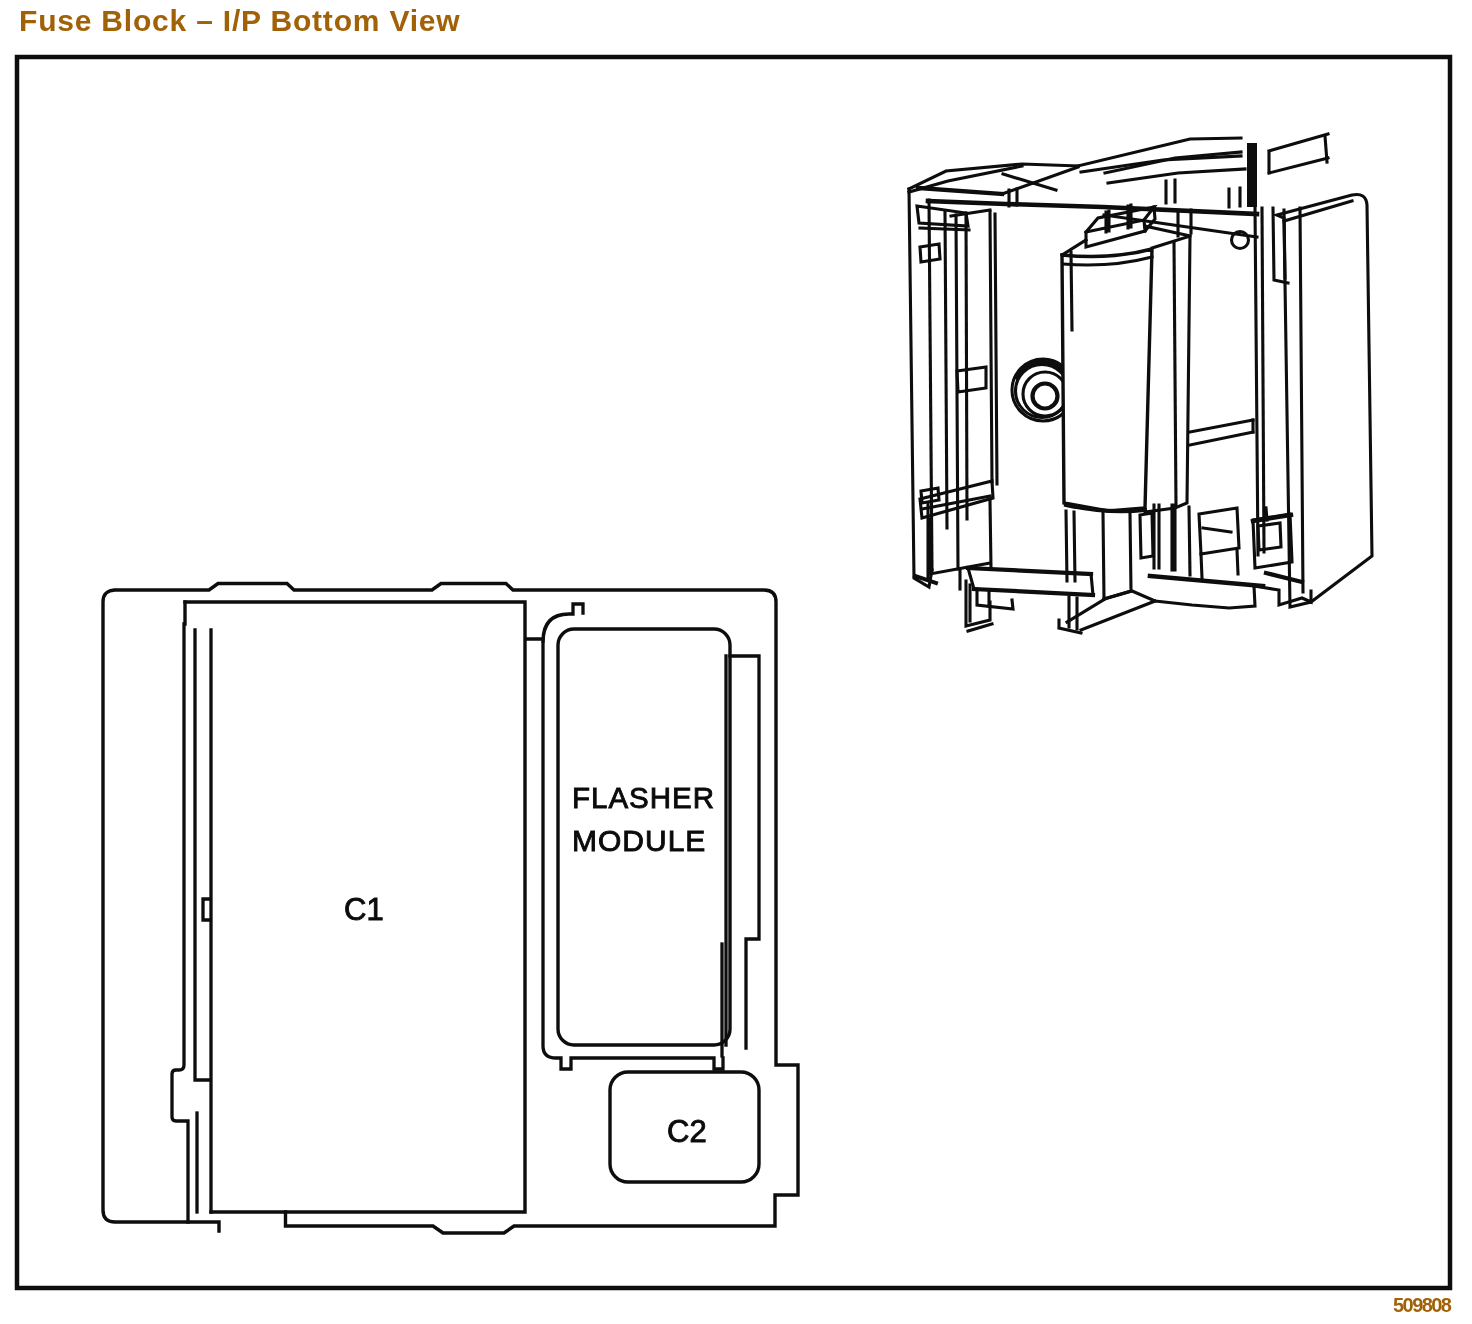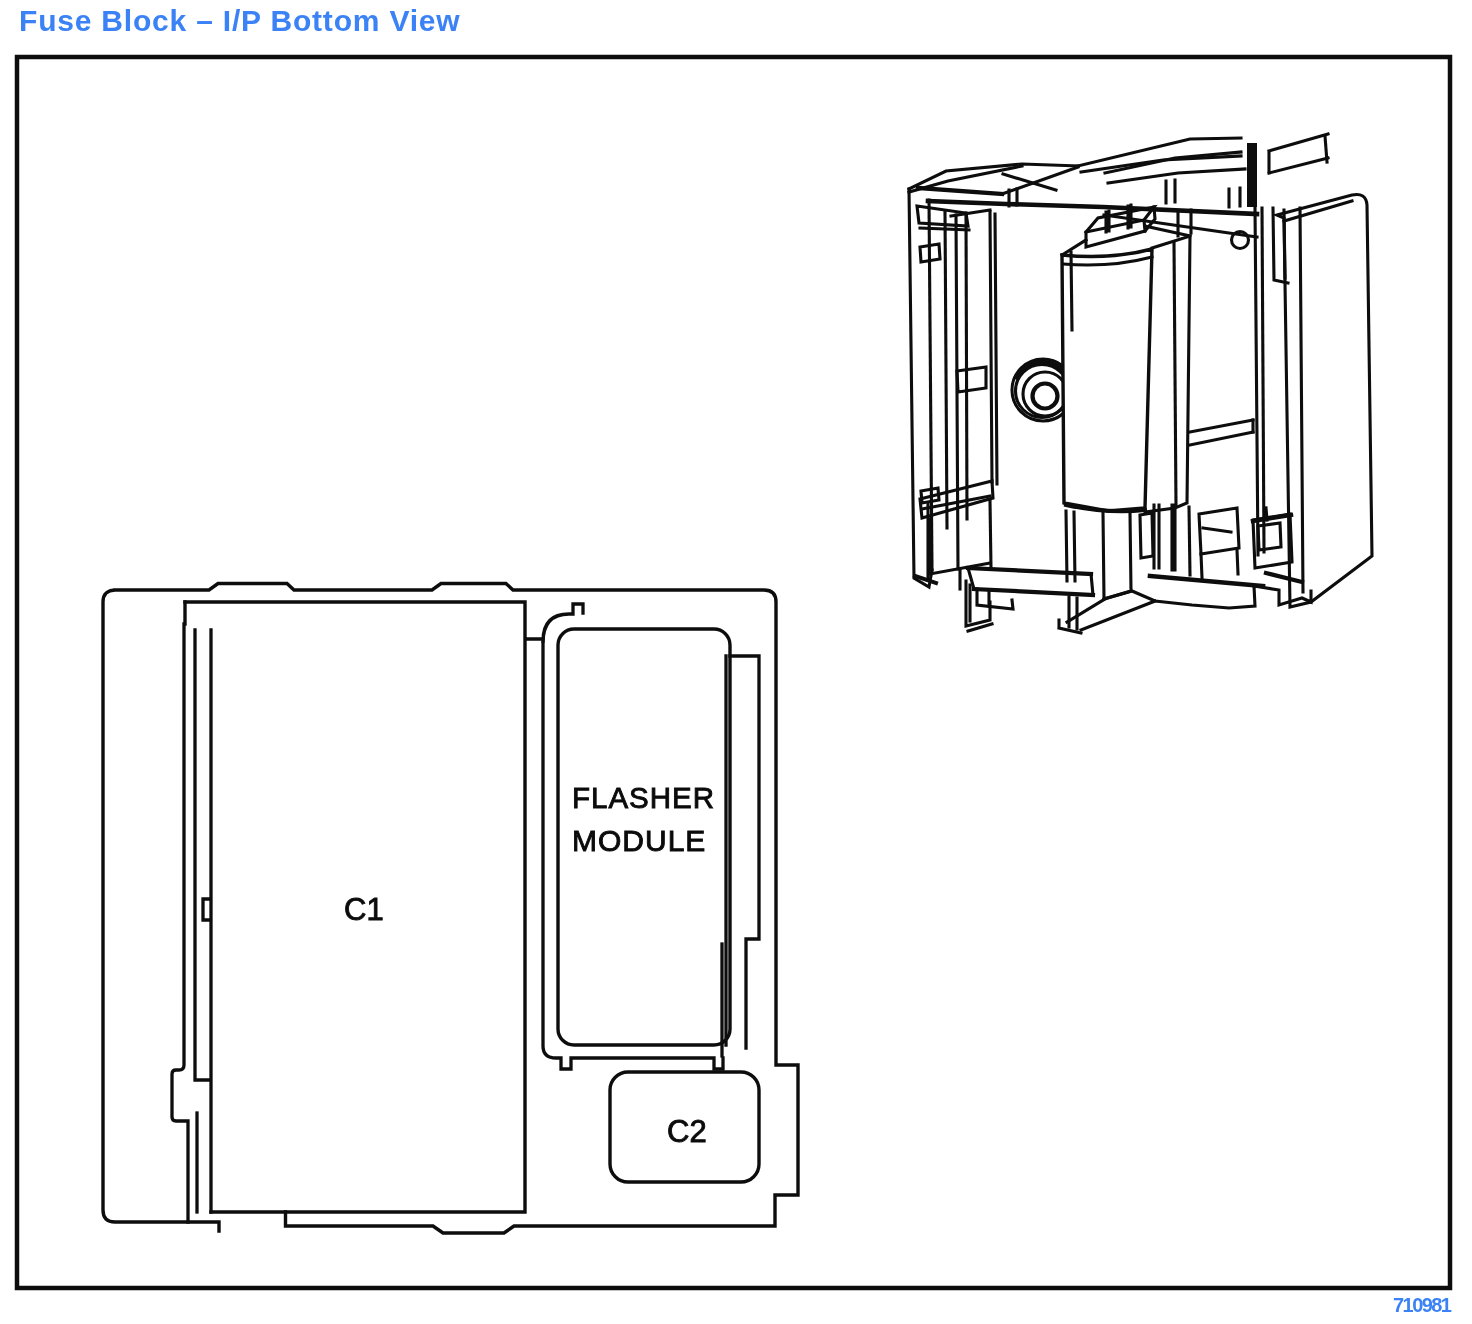--- a/index.html
+++ b/index.html
@@ -1,17 +1,17 @@
 <!DOCTYPE html>
 <html><head>
 <meta charset="utf-8">
 <style>
 html,body{margin:0;padding:0;background:#ffffff;}
 body{width:1472px;height:1324px;position:relative;font-family:"Liberation Sans",sans-serif;overflow:hidden;}
-.lbl{position:absolute;color:#3b82f6;}
+.lbl{position:absolute;color:#a16207;}
 </style>
 </head>
 <body>
 
 <div class="lbl" style="left:19px;top:4px;font-size:30px;font-weight:bold;letter-spacing:0.8px;">Fuse Block – I/P Bottom View</div>
 
 <svg width="1472" height="1324" viewBox="0 0 1472 1324" style="position:absolute;left:0;top:0;" fill="none" stroke="#0d0d0d" stroke-width="2.8" stroke-linecap="square" stroke-linejoin="miter">
 
 <g>
 <rect x="17" y="57" width="1433" height="1231" fill="none" stroke="#0d0d0d" stroke-width="4.5"></rect>
@@ -198,13 +198,13 @@
 
 <path d="M 1150 576 L 1263 586" stroke-width="4.6"></path>
 <path d="M 1266 573 L 1302 582" stroke-width="4.2"></path>
 
 <path d="M 1104 599 L 1132 591 L 1155 601 L 1192 605 L 1229 608 L 1255 606 L 1254 586"></path>
 <path d="M 1254 586 L 1279 590 L 1279 605 L 1302 598 L 1311 602 L 1311 591"></path>
 </g>
 
 </svg>
 
-<div class="lbl" style="left:1393px;top:1294px;font-size:20px;letter-spacing:-1.55px;font-weight:bold;">710981</div>
+<div class="lbl" style="left:1393px;top:1294px;font-size:20px;letter-spacing:-1.55px;font-weight:bold;">509808</div>
 
 </body></html>

